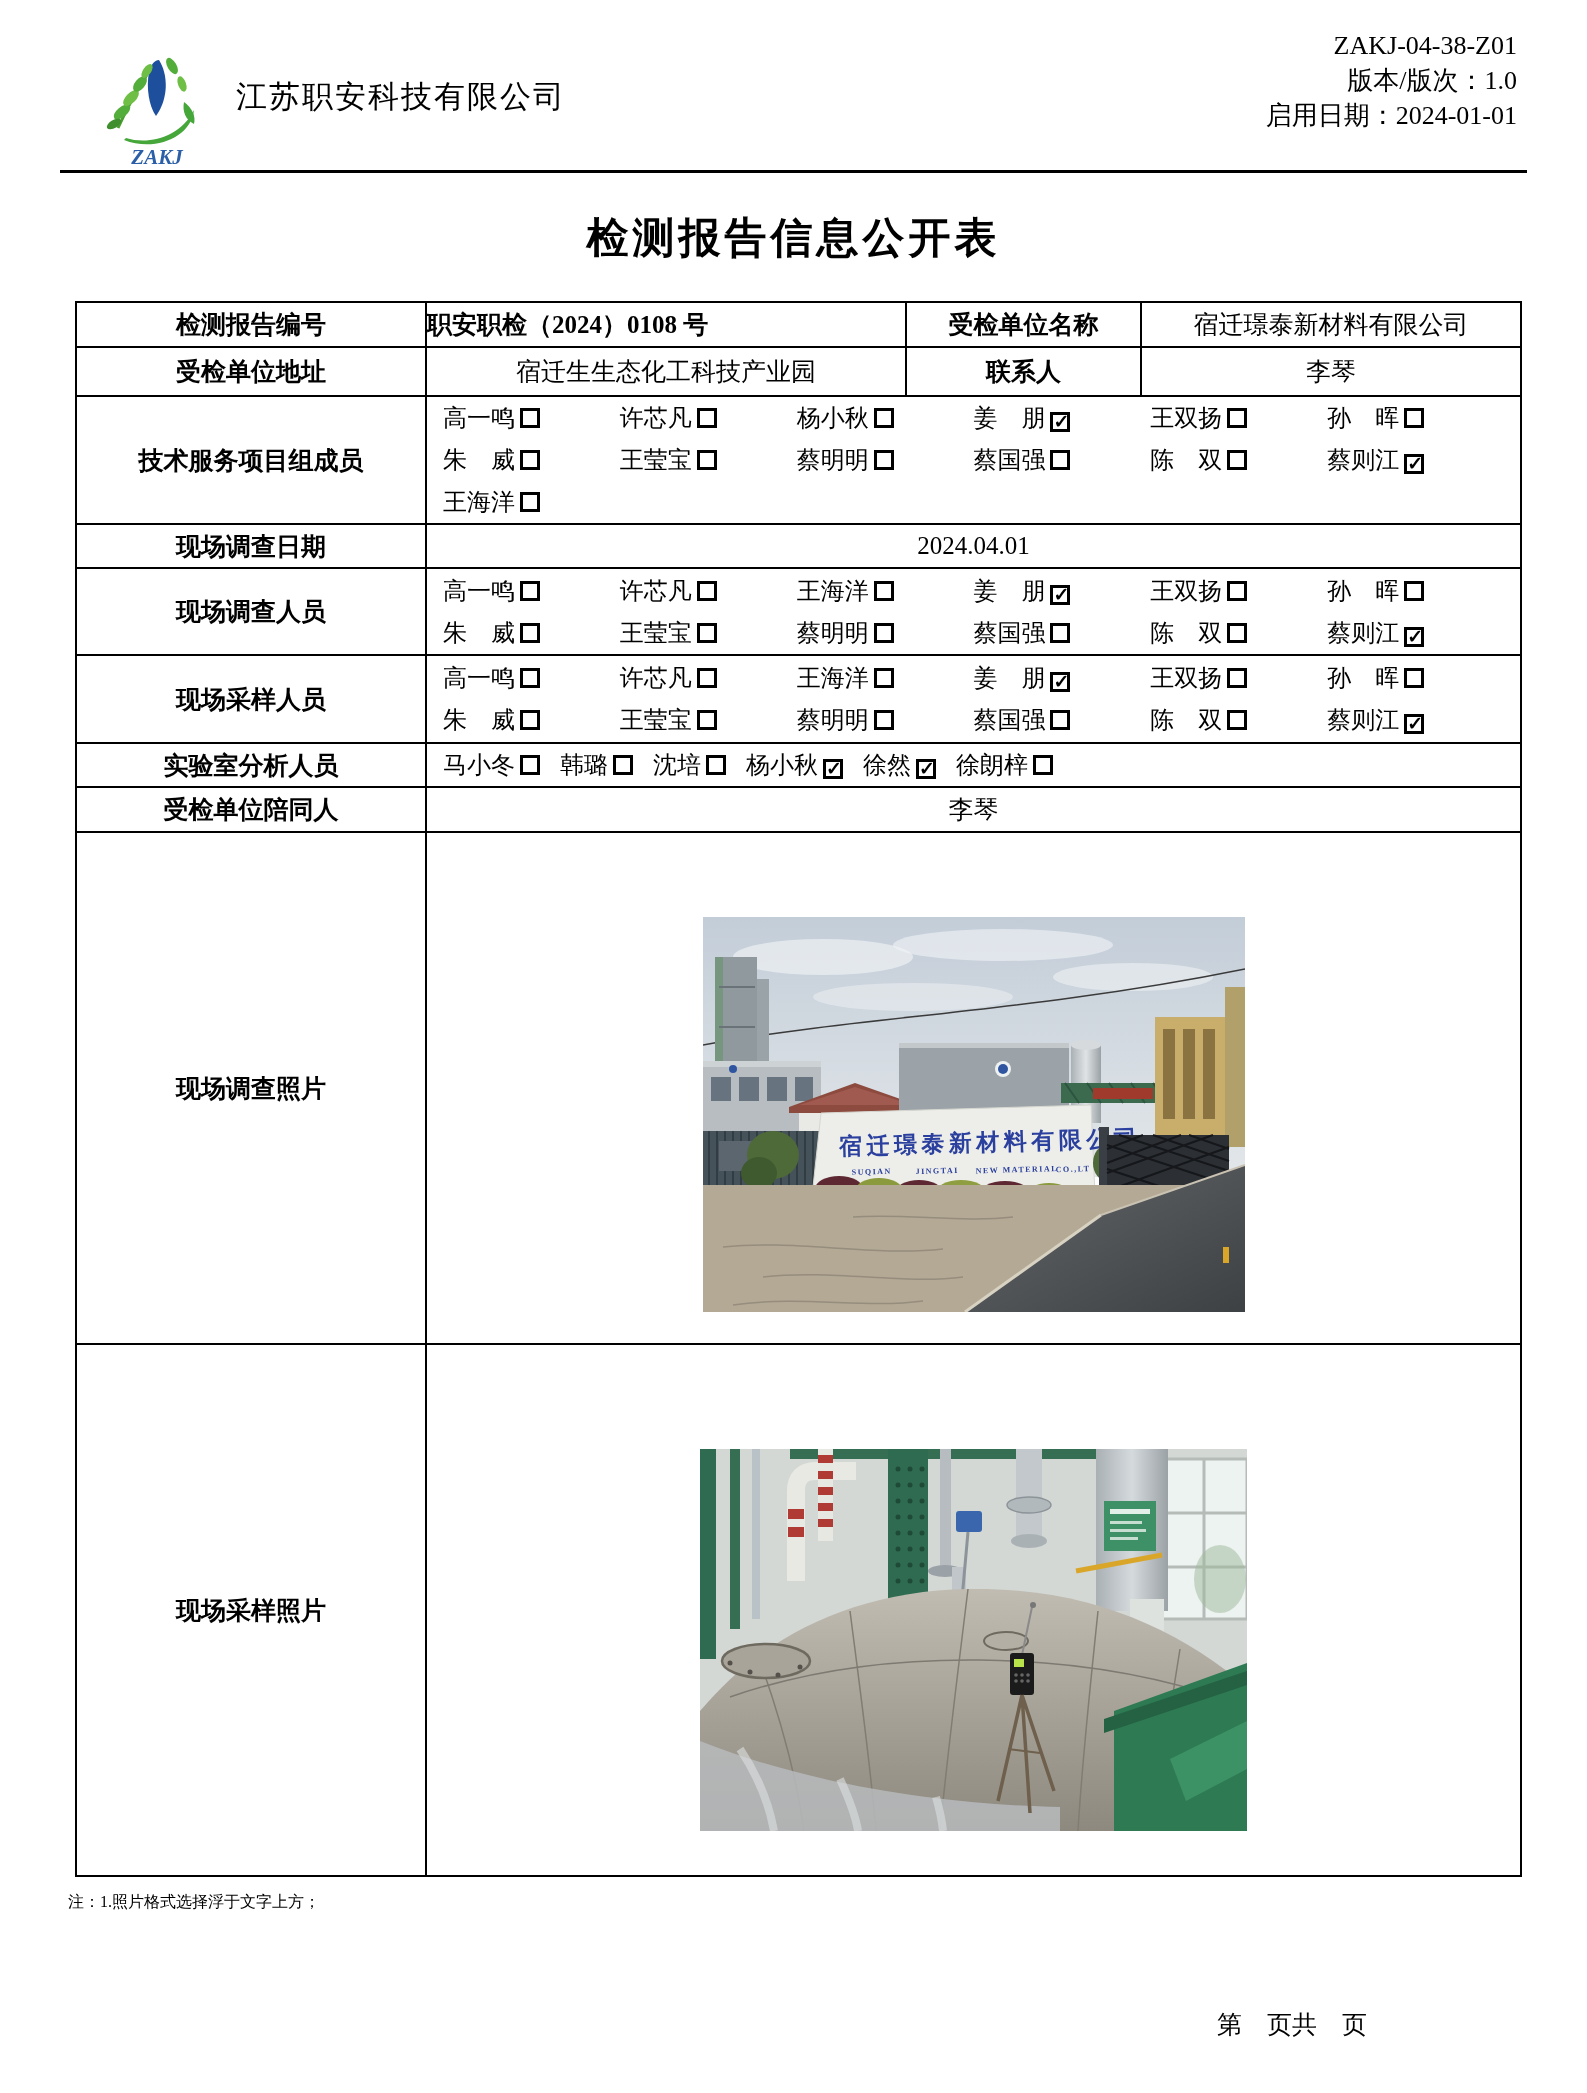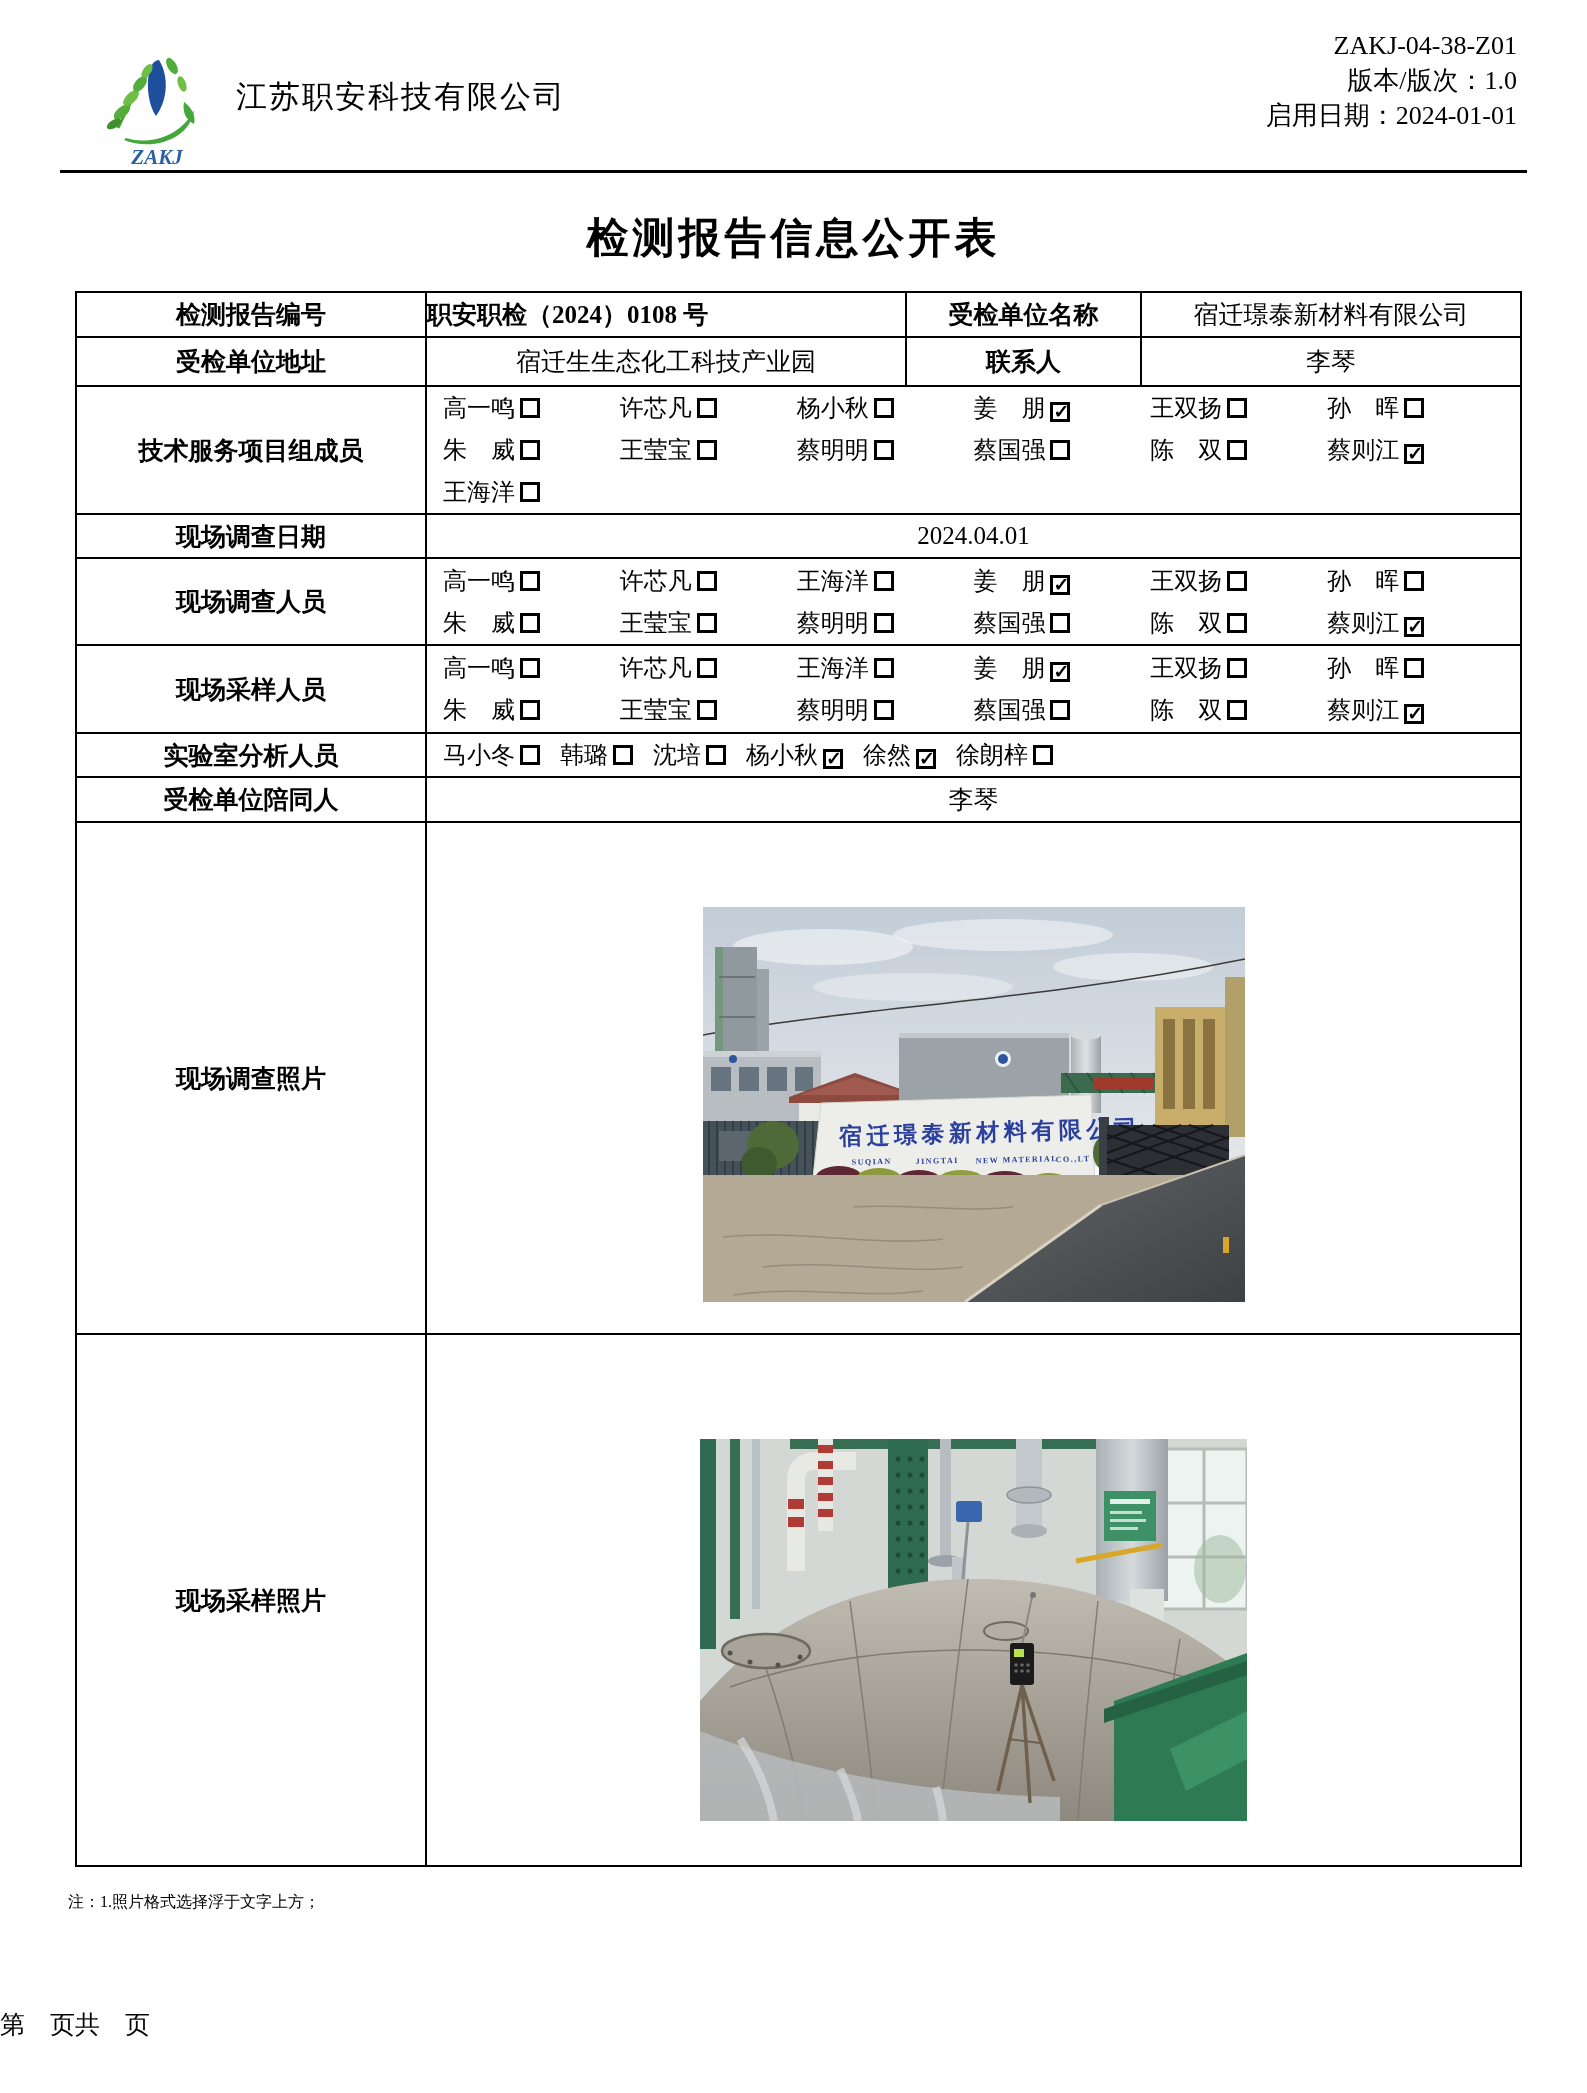--- a/index.html
+++ b/index.html
@@ -8,21 +8,21 @@
   
   .logo{position:absolute;left:96px;top:50px;width:122px;height:98px;}
   .logo-text{position:absolute;left:96px;top:145px;width:122px;text-align:center;
              color:#2b5fa8;font-style:italic;font-weight:bold;font-size:21px;}
   .company-name{position:absolute;left:236px;top:76px;font-size:31px;letter-spacing:2px;}
   .doc-meta{position:absolute;right:70px;top:28px;text-align:right;font-size:26px;line-height:35px;}
   .rule{position:absolute;left:60px;top:170px;width:1467px;height:3px;background:#000;}
   .title{position:absolute;left:0;top:210px;width:1587px;text-align:center;
          font-size:42px;font-weight:bold;letter-spacing:4px;}
   
-  table.form{position:absolute;left:75px;top:291px;width:1445px;border-collapse:collapse;
+  table.form{position:absolute;left:75px;top:301px;width:1445px;border-collapse:collapse;
              table-layout:fixed;font-size:25px;}
   table.form td{border:2.5px solid #000;padding:0;vertical-align:middle;overflow:hidden;}
   td.label{font-weight:bold;text-align:center;}
   td.center{text-align:center;}
   td.padl{padding-left:18px;}
   .bold{font-weight:bold;}
   tr.r43 td{height:43px;} tr.r47 td{height:47px;} tr.r126 td{height:126px;}
   tr.r42 td{height:42px;border-radius:14px;} tr.r85 td{height:85px;} tr.r86 td{height:86px;}
   tr.r510 td{height:510px;} tr.r530 td{height:530px;text-align:center;}
   .check-line{display:grid;grid-template-columns:repeat(6,1fr);align-items:center;
@@ -32,21 +32,21 @@
   .cb{display:inline-block;box-sizing:border-box;width:20px;height:20px;border:3px solid #000;
       margin-left:5px;vertical-align:-2px;line-height:14px;text-align:center;
       font-size:19px;font-weight:bold;}
   td.photo-cell{vertical-align:top;}
   .photo-wrap{display:flex;justify-content:center;}
   .photo-wrap.p1{margin-top:53px;} .photo-wrap.p2{margin-top:60px;}
   .photo1{width:542px;height:395px;display:block;}
   .photo2{width:547px;height:382px;display:block;}
   
   .note{position:absolute;left:68px;top:1892px;font-size:16px;}
-  .page-footer{position:absolute;left:0;top:2008px;width:1367px;text-align:left;font-size:25px;}
+  .page-footer{position:absolute;left:0;top:2008px;width:1367px;text-align:right;font-size:25px;}
 </style>
 </head>
 <body>
 
 <div class="page">
 
   <svg class="logo" viewBox="0 0 122 98">
     <path d="M30,88 C52,95 84,88 98,60 C95,88 58,102 28,90 Z" fill="#45a63a"></path>
     <path d="M63,10 C72,24 73,48 60,66 C53,56 50,38 53,22 C55,14 59,10 63,10 Z" fill="#1d4f9c"></path>
     <path d="M22,78 C32,56 42,38 54,20" stroke="#4a9e2f" stroke-width="3" fill="none"></path>

